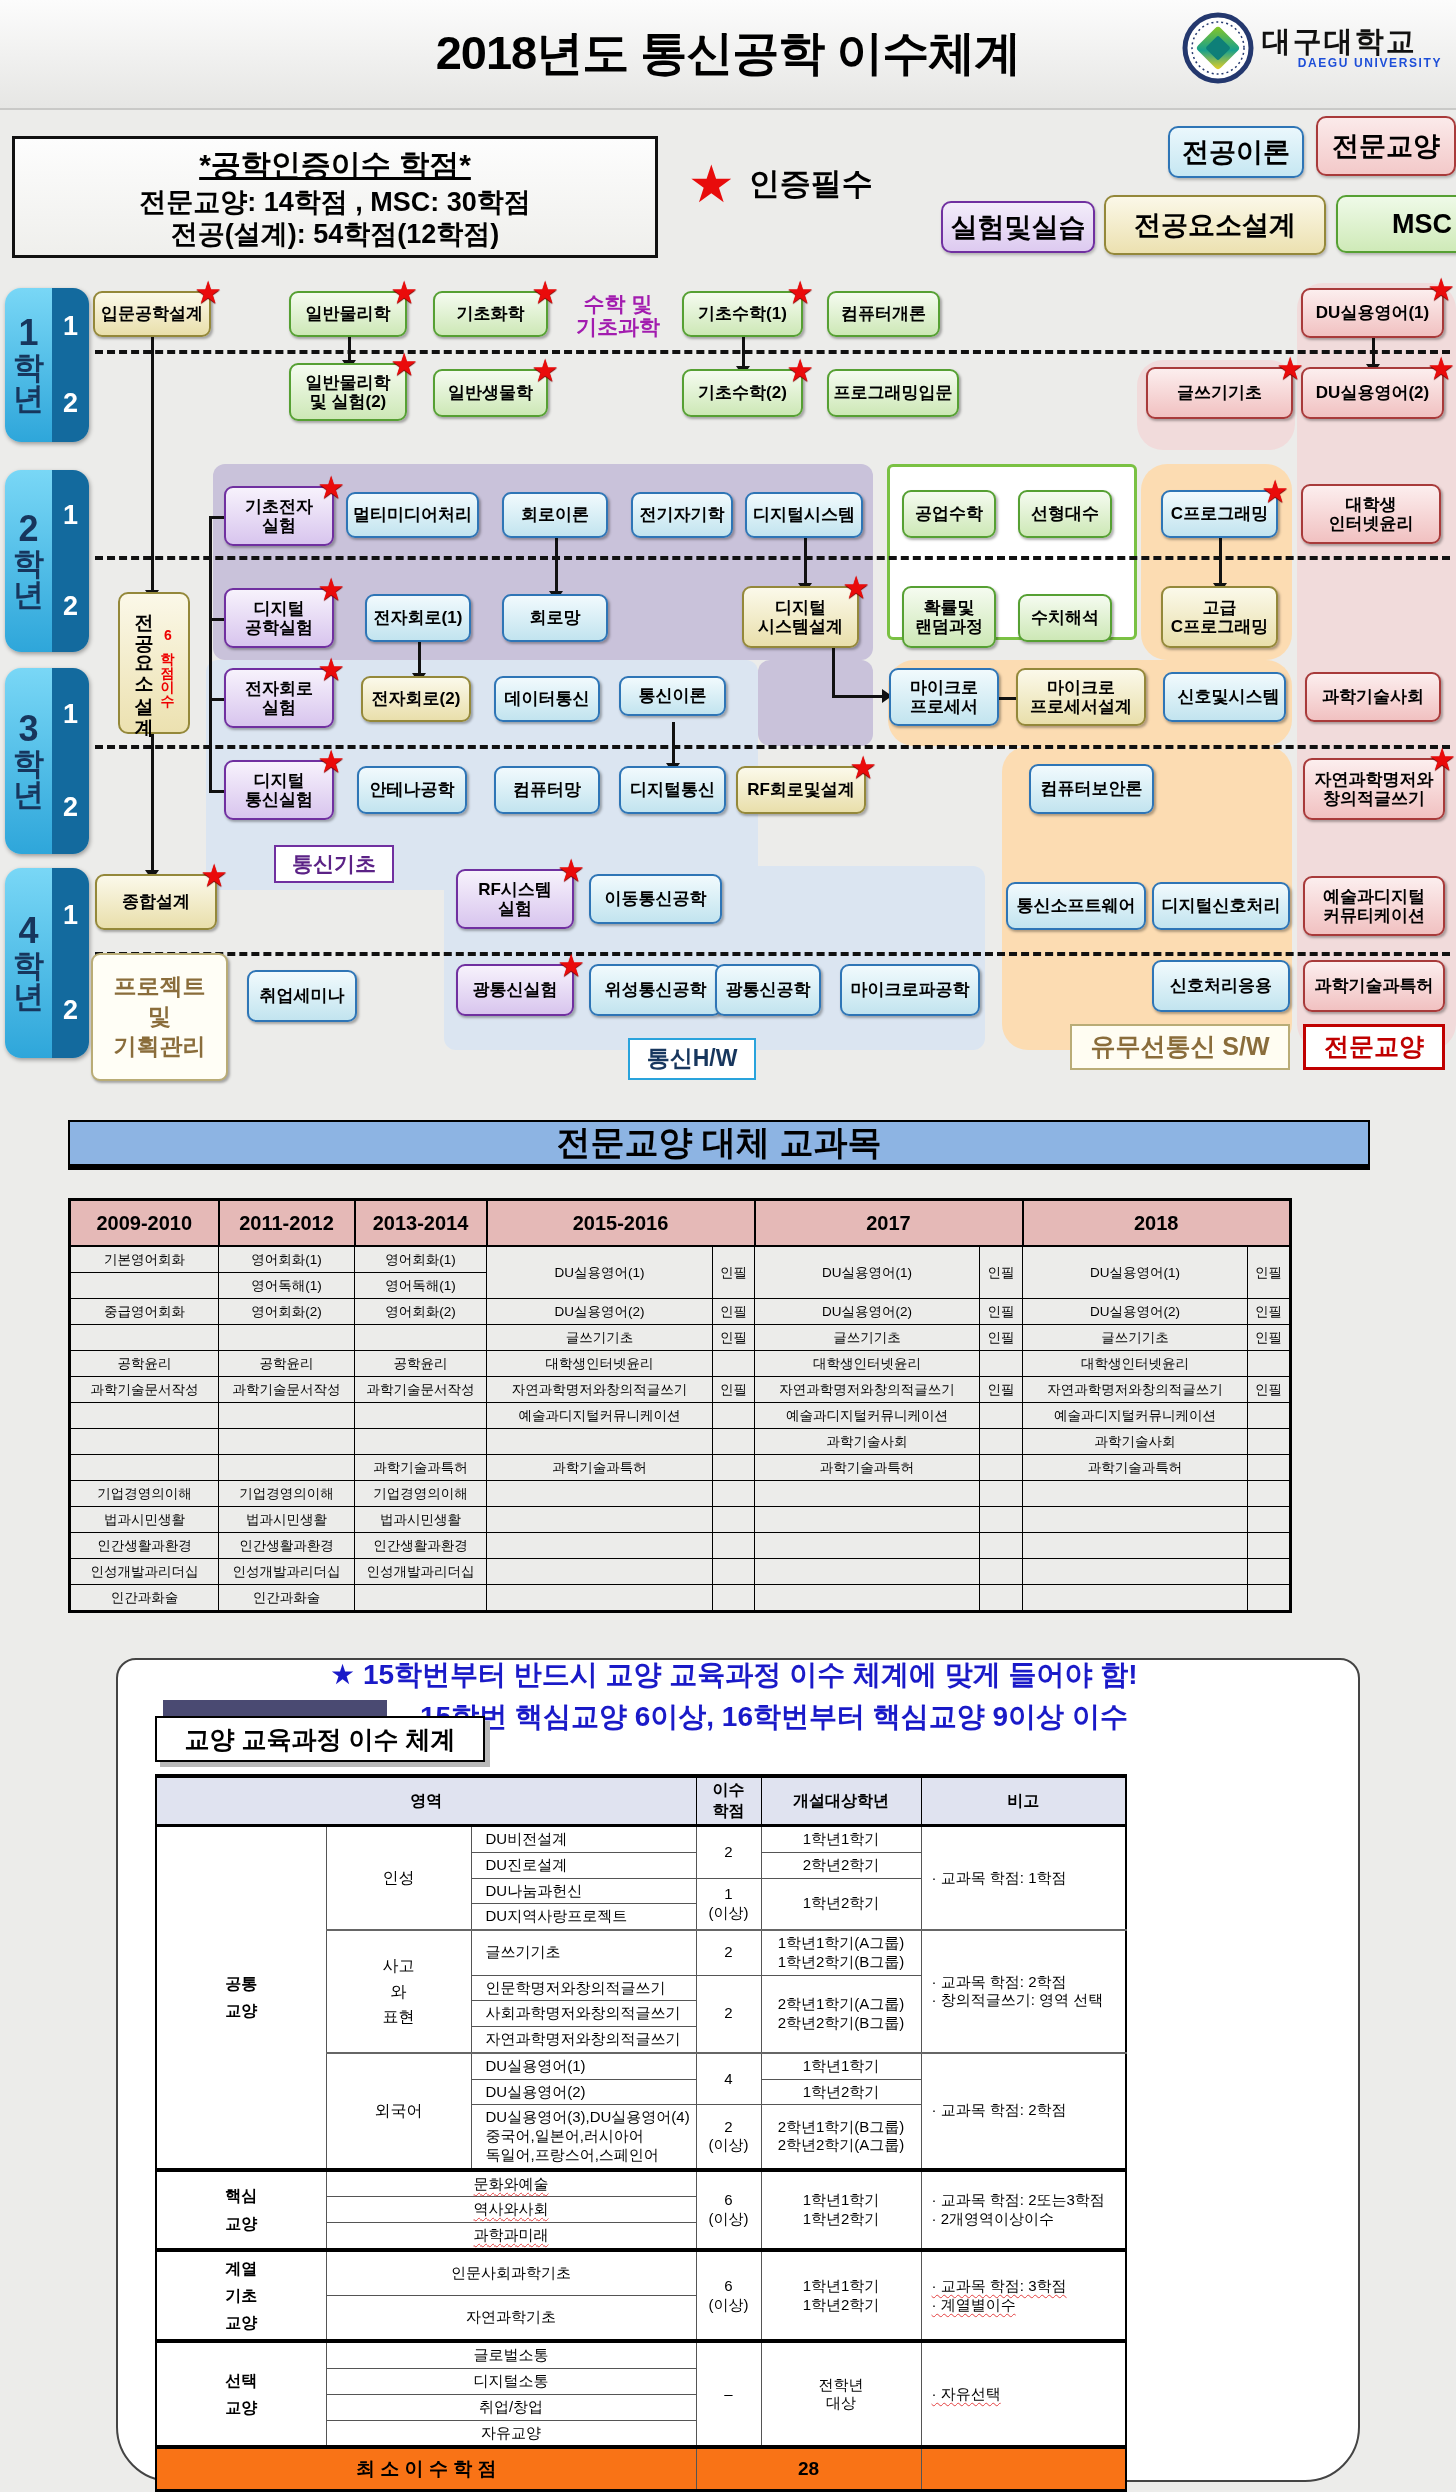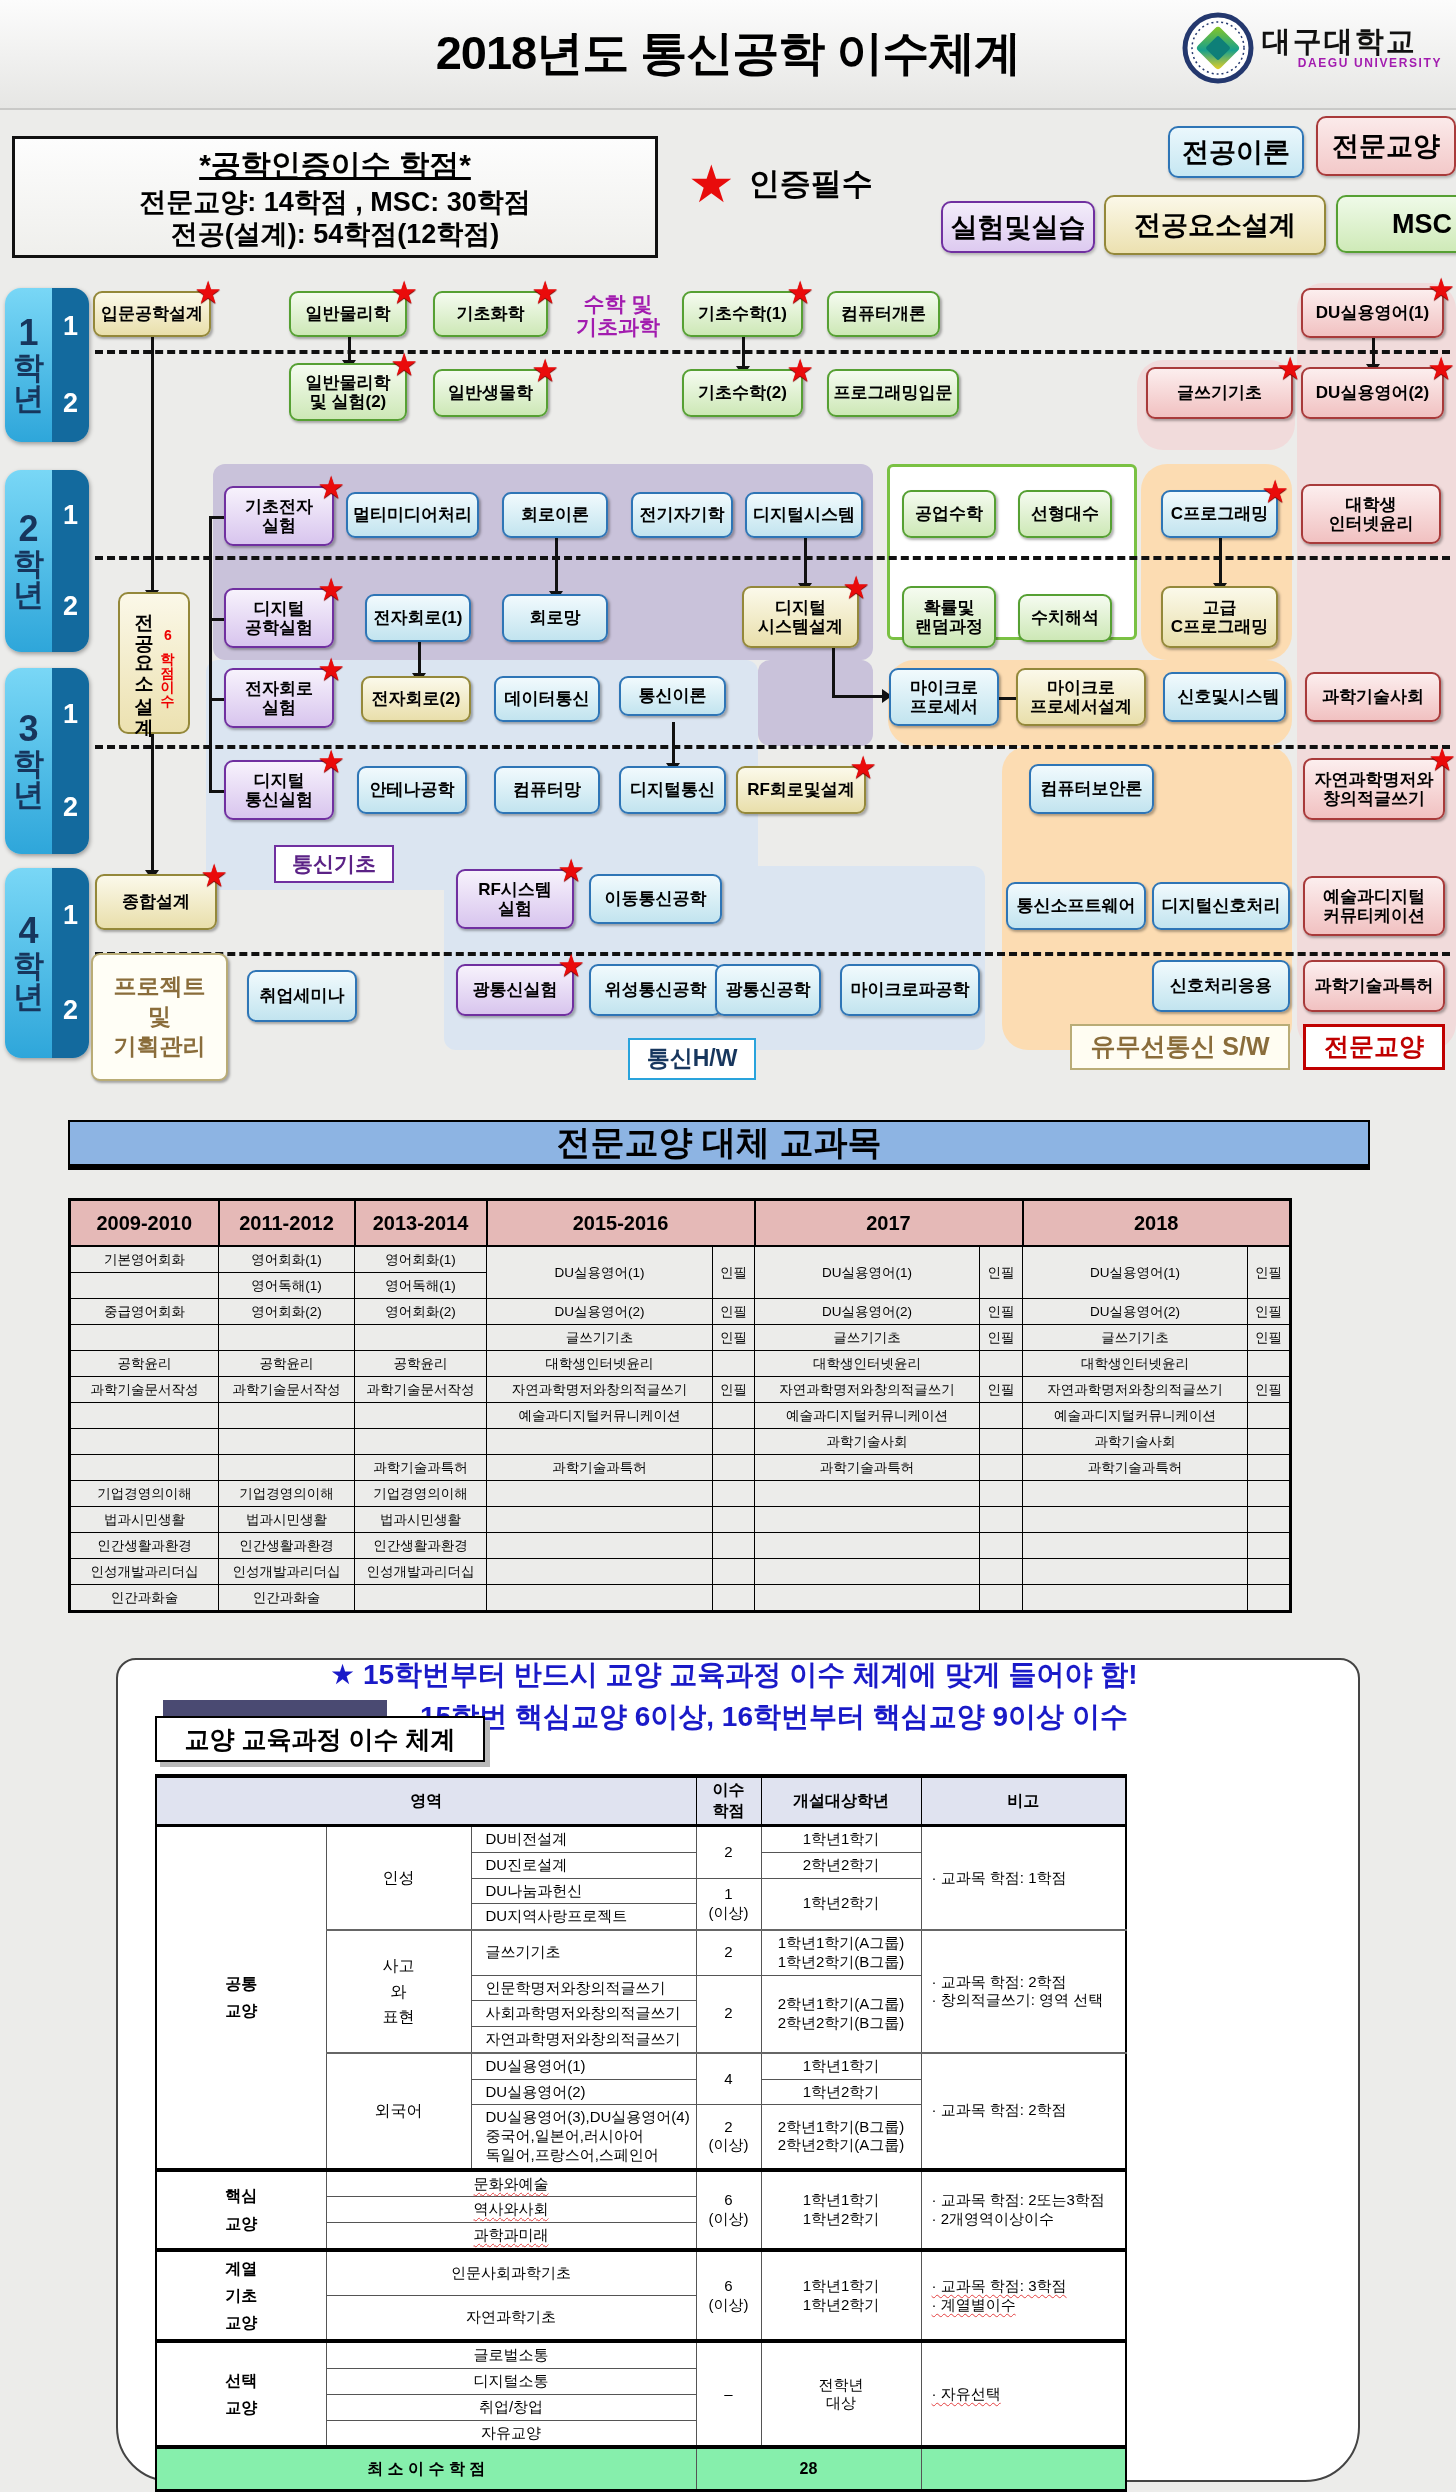--- a/index.html
+++ b/index.html
@@ -2,21 +2,21 @@
 <html><head>
 <meta charset="utf-8">
 <style>
   html,body{margin:0;padding:0;}
   body{font-family:"Liberation Sans","DejaVu Sans",sans-serif;background:#dcdcda;}
   #canvas{position:relative;width:1456px;height:2492px;background:#ececea;overflow:hidden;}
   .hdr{position:absolute;left:0;top:0;width:1456px;height:108px;background:linear-gradient(#fcfcfc,#e6e6e4);border-bottom:2px solid #c9c9c7;}
   .title{position:absolute;left:0;top:22px;width:1456px;text-align:center;font-size:47px;font-weight:900;color:#000;letter-spacing:-1px;}
   .logo{position:absolute;right:14px;top:12px;display:flex;align-items:center;gap:8px;}
   .logo .kr{font-size:29px;font-weight:bold;color:#111;letter-spacing:2px;line-height:1;}
-  .logo .en{font-size:12px;font-weight:bold;color:#a21caf;letter-spacing:1.6px;margin-left:36px;}
+  .logo .en{font-size:12px;font-weight:bold;color:#1d4ed8;letter-spacing:1.6px;margin-left:36px;}
   .creditbox{position:absolute;left:12px;top:136px;width:646px;height:122px;border:3px solid #111;background:linear-gradient(#fdfdfd,#efefec);text-align:center;padding-top:6px;box-sizing:border-box;}
   .creditbox .l1{font-size:30px;font-weight:900;text-decoration:underline;}
   .creditbox .l2,.creditbox .l3{font-size:27px;font-weight:600;line-height:1.2;}
   .starnote{position:absolute;left:688px;top:158px;display:flex;align-items:center;gap:14px;}
   .starnote .st{color:#e80c0c;font-size:52px;line-height:1;}
   .starnote .tx{font-size:31px;font-weight:900;}
   .chip{position:absolute;display:flex;align-items:center;justify-content:center;font-weight:900;border-radius:10px;border:2.5px solid;box-shadow:1px 2px 3px rgba(0,0,0,.25);font-size:27px;}
   .lg-blue{background:linear-gradient(#eaf7fc,#c6e7f2);border-color:#2e75b6;}
   .lg-red{background:linear-gradient(#fbeaea,#f3c9c9);border-color:#a83a3a;}
   .lg-purple{background:linear-gradient(#f3edfa,#ddcaf0);border-color:#7030a0;}
@@ -70,21 +70,21 @@
   .t2{position:absolute;left:155px;top:1774px;width:970px;border:2px solid #000;}
   .t2 th{background:#e0e3f0;border:1px solid #000;border-top:4px solid #000;border-bottom:3px solid #000;font-size:16px;height:44px;}
   .t2 td{border:1px solid #555;font-size:15px;text-align:center;padding:3px 4px;line-height:1.25;}
   .t2 td.grp{font-weight:bold;font-size:16px;line-height:1.7;}
   .t2 td.sub{font-size:16px;line-height:1.6;}
   .t2 td.left{text-align:left;padding-left:14px;}
   .t2 td.rmk{text-align:left;padding-left:10px;font-size:15px;}
   .t2 tr.gsep td{border-top:4px solid #000;}
   .t2 tr.msep td{border-top:2.5px solid #666;}
   .t2 tr.dotted td{border-top:1px dotted #aaa;}
-  .t2 td.sum{background:#86efac;font-weight:bold;font-size:16px;height:34px;}
+  .t2 td.sum{background:#f97316;font-weight:bold;font-size:19px;height:34px;}
   .t2 td.tallsum{height:48px;}
   .wavy{text-decoration:underline;text-decoration-style:wavy;text-decoration-color:#e34040;text-decoration-thickness:1px;text-underline-offset:3px;}
 </style>
 </head>
 <body>
 
 <div id="canvas">
   <div class="hdr"></div>
   <div class="title">2018년도 통신공학 이수체계</div>
 

